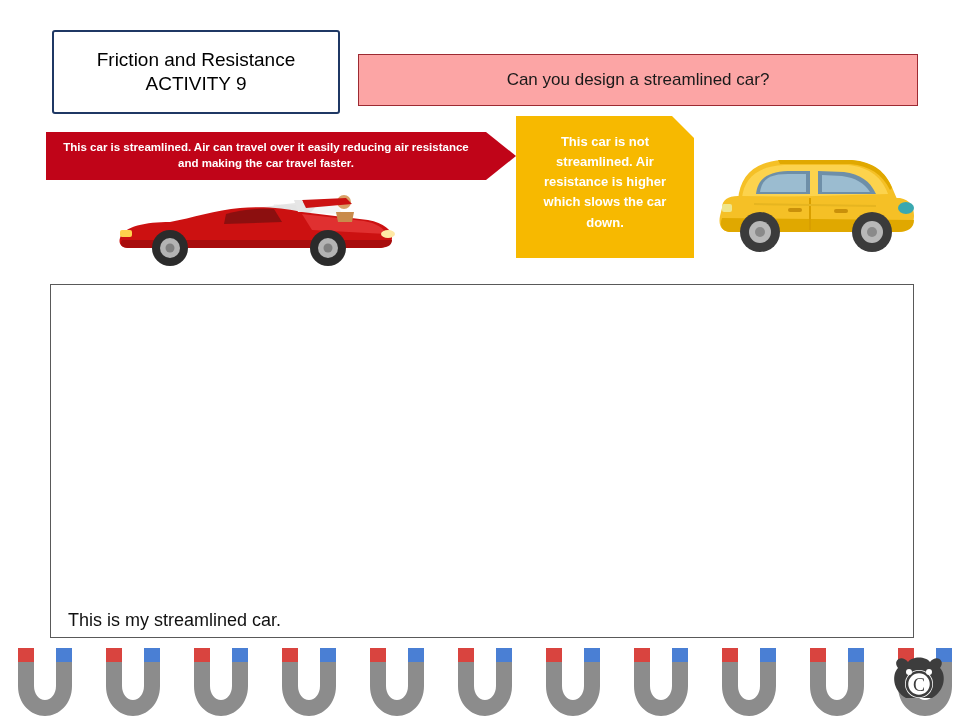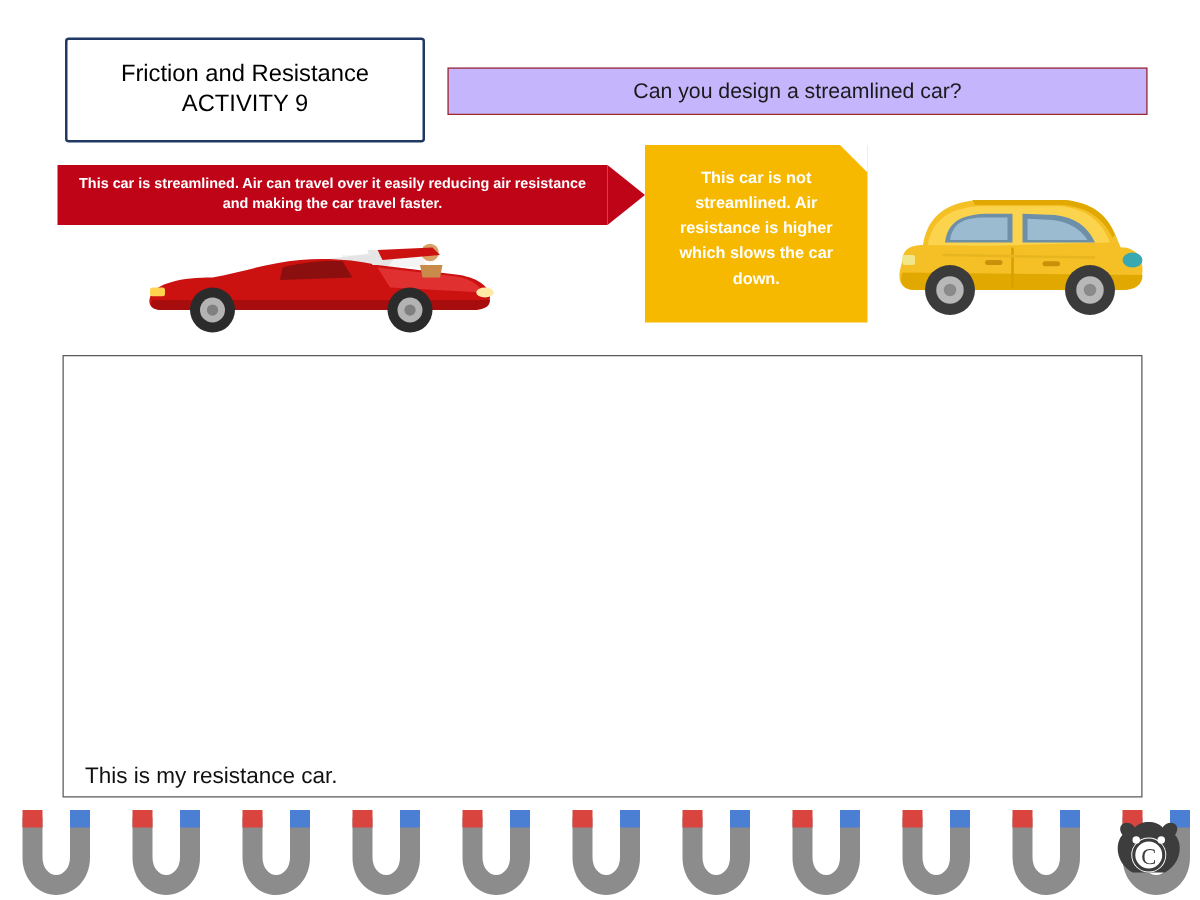--- a/index.html
+++ b/index.html
@@ -30,23 +30,23 @@
   #title-box .line {
     font-size: 19px;
     color: #000000;
     text-align: center;
   }
 
   
   #question-box {
     position: absolute;
     left: 358px; top: 54px;
-    width: 560px; height: 38px;
+    width: 560px; height: 52px;
     border: 1px solid #9c2a32;
-    background: #c4b5fd;
+    background: #fca5a5;
     display: flex;
     align-items: center;
     justify-content: center;
   }
   #question-box .q-text {
     font-size: 17px;
     color: #1a1a1a;
   }
 
   
@@ -238,21 +238,21 @@
     <circle cx="56" cy="84" r="20" fill="#3b3b3b"></circle>
     <circle cx="56" cy="84" r="11" fill="#b8b8b8"></circle>
     <circle cx="56" cy="84" r="5" fill="#8a8a8a"></circle>
     <circle cx="168" cy="84" r="20" fill="#3b3b3b"></circle>
     <circle cx="168" cy="84" r="11" fill="#b8b8b8"></circle>
     <circle cx="168" cy="84" r="5" fill="#8a8a8a"></circle>
   </svg>
 </div>
 
 <div id="answer-box"></div>
-<div id="answer-caption">This is my resistance car.</div>
+<div id="answer-caption">This is my streamlined car.</div>
 
 <div id="magnet-strip">
   <div class="magnets" id="magnets-row">
       <div class="magnet">
         <svg viewBox="0 0 82 74" width="82" height="74">
           <path d="M14 8 L14 40 C14 58 27 70 41 70 C55 70 68 58 68 40 L68 8 L52 8 L52 40 C52 48 47 54 41 54 C35 54 30 48 30 40 L30 8 Z" fill="#8c8c8c"></path>
           <rect x="14" y="2" width="16" height="14" fill="#d9443f"></rect>
           <rect x="52" y="2" width="16" height="14" fill="#4a7fd4"></rect>
         </svg>
       </div>

